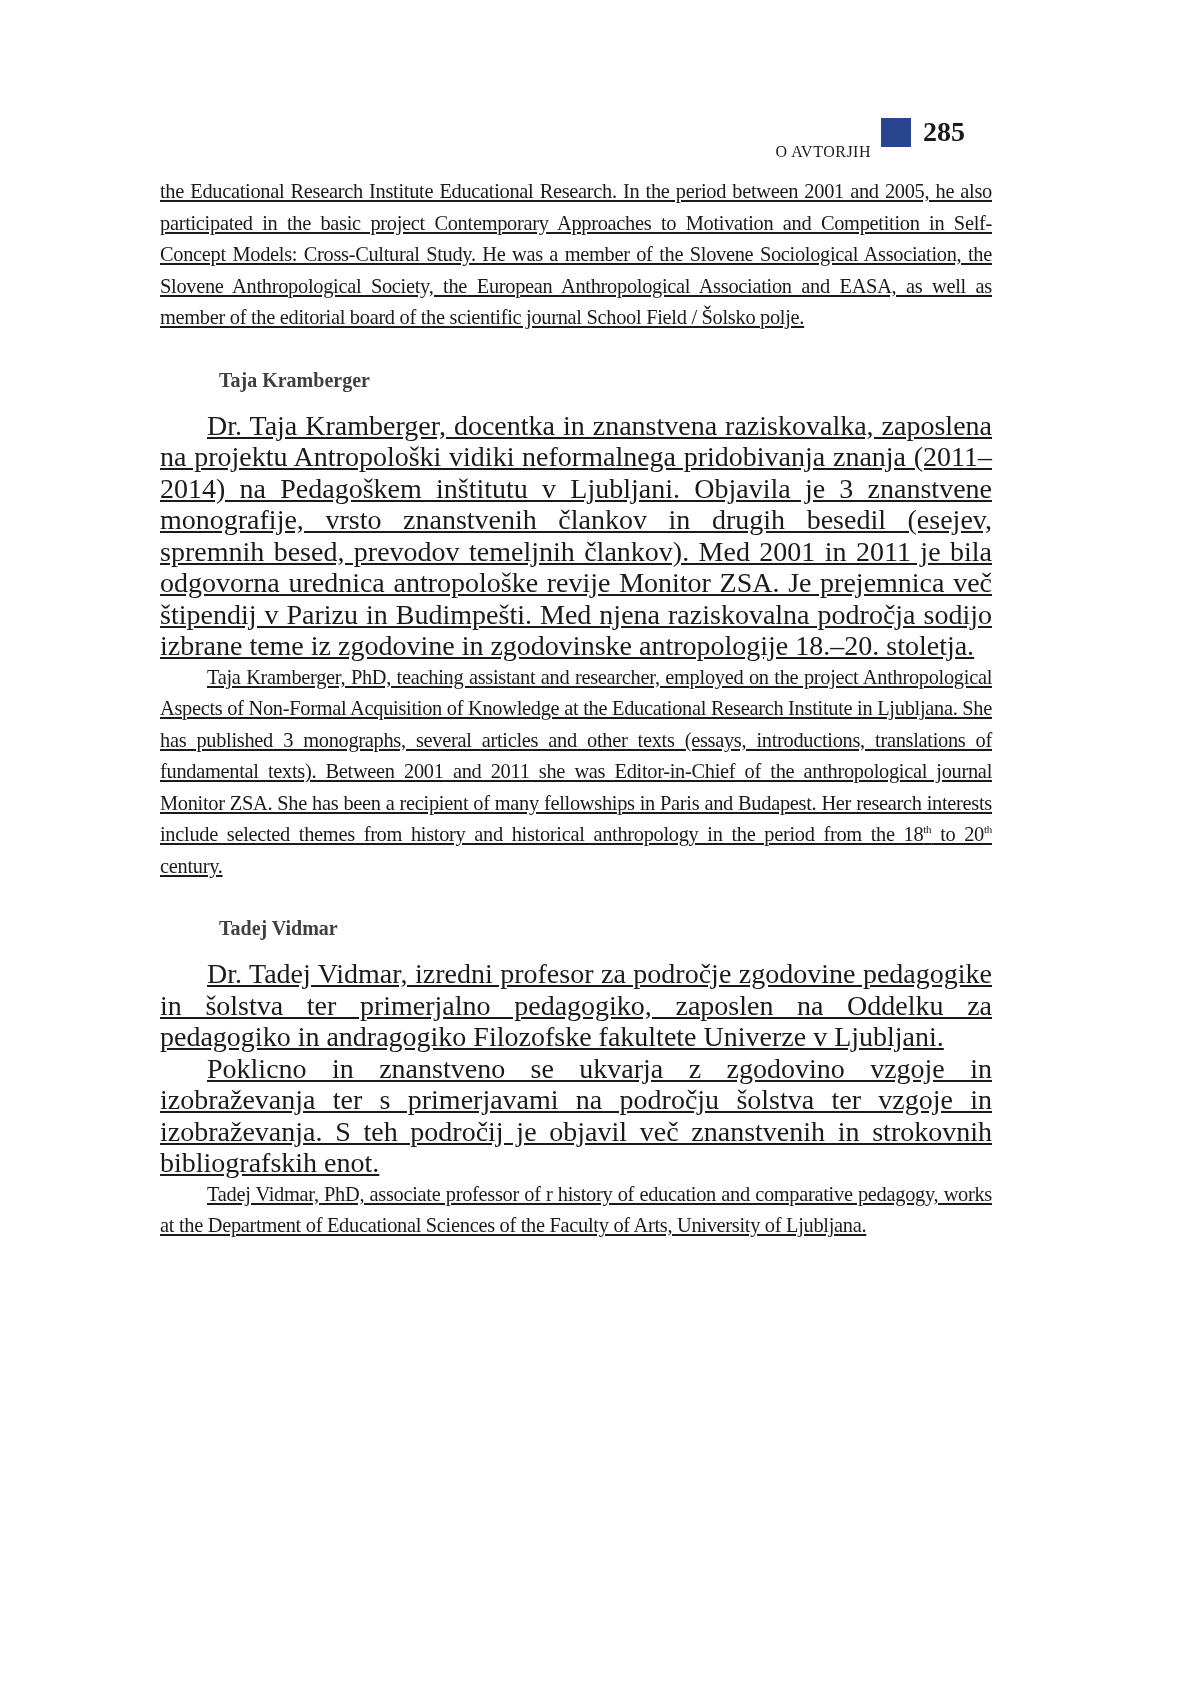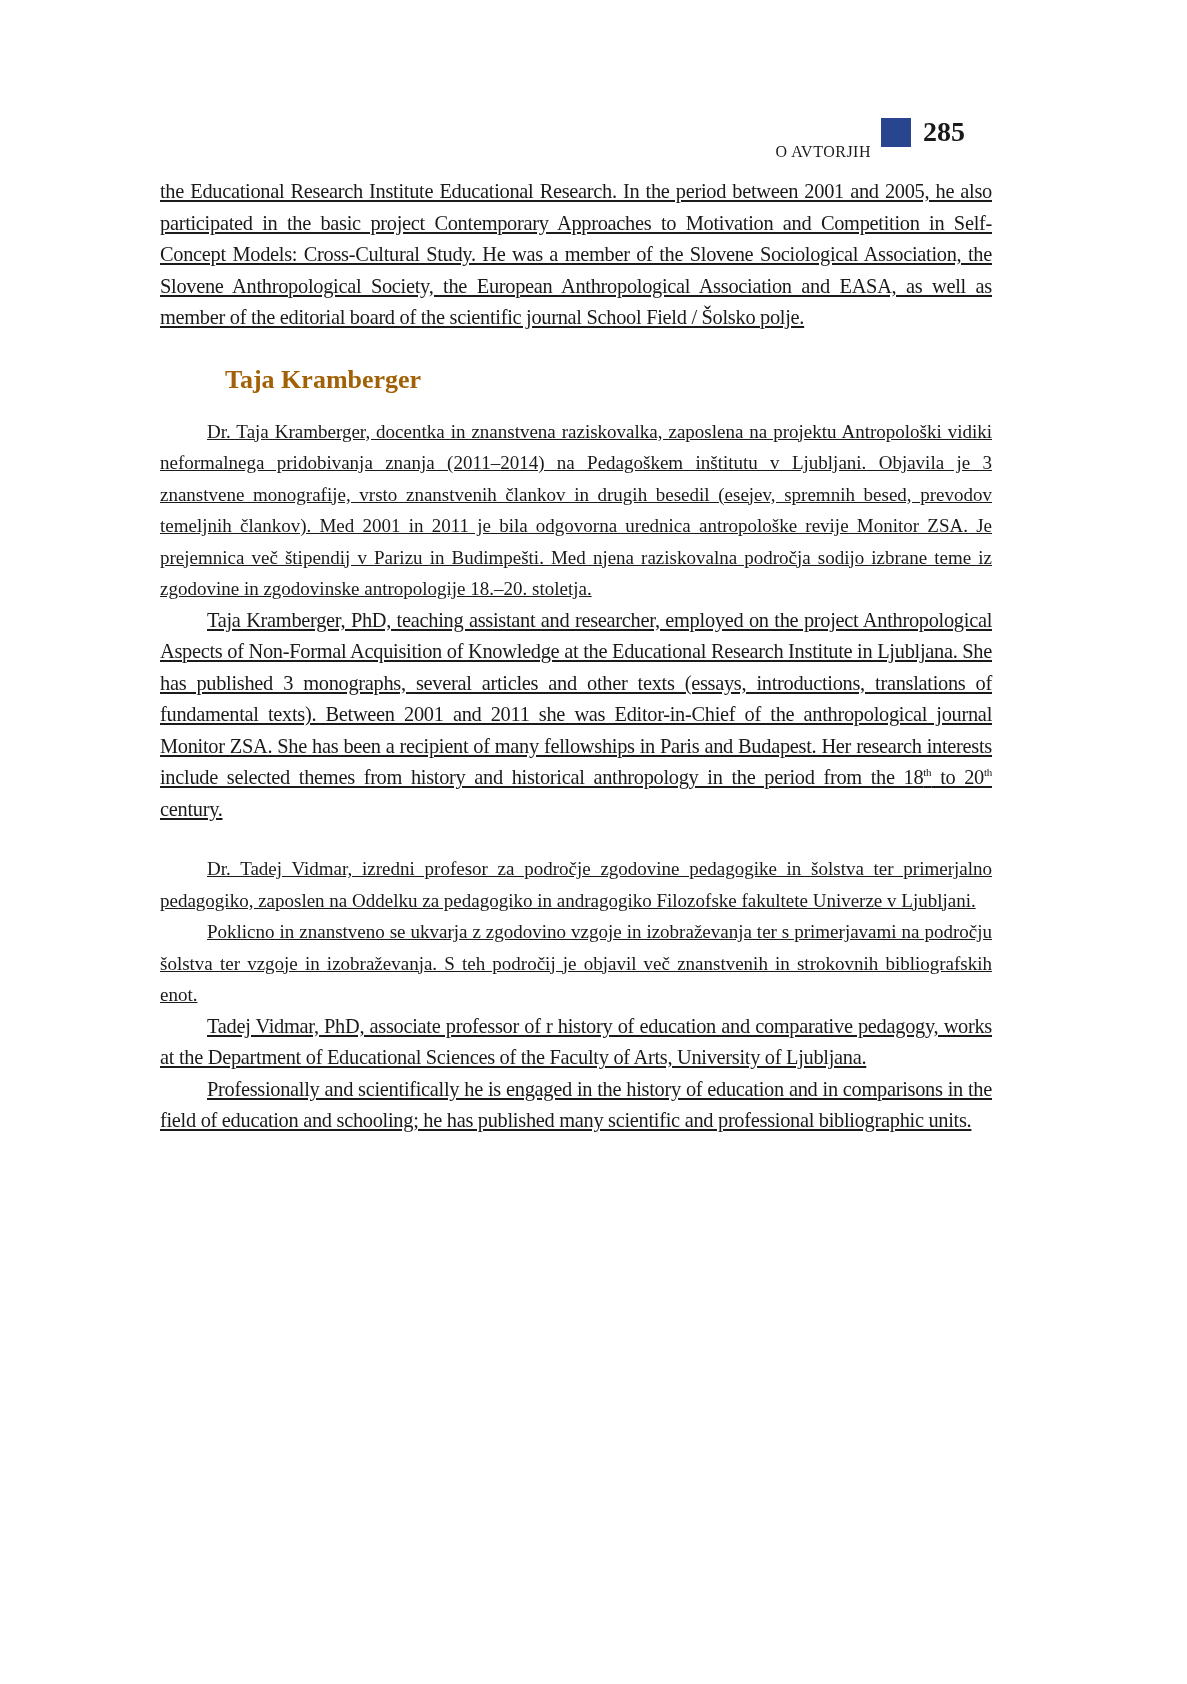--- a/index.html
+++ b/index.html
@@ -5,23 +5,23 @@
   html, body { margin: 0; padding: 0; background: #ffffff; }
   body { width: 1187px; height: 1684px; position: relative; overflow: hidden;
          font-family: "Liberation Serif", "DejaVu Serif", serif; color: #1a1a1a; }
   .header { position: absolute; top: 118px; right: 222px; height: 28px; display: flex; align-items: center; }
   .running-head { font-size: 16px; letter-spacing: 0.5px; text-transform: uppercase; margin-right: 10px; margin-top: 40px; }
   .square { width: 30px; height: 29px; background: #2a4590; margin-right: 12px; }
   .page-num { font-size: 28px; font-weight: bold; }
   .content { position: absolute; left: 160px; top: 176px; width: 832px; }
   p { margin: 0; font-size: 20.4px; line-height: 31.5px; text-align: justify; hyphens: auto; text-decoration: underline; }
   .en { letter-spacing: -0.3px; }
-  .sl { font-size: 19px; line-height: 31.5px; }
+  .sl { font-size: 28px; line-height: 31.5px; }
   .indent { text-indent: 47px; }
-  h2 { margin: 18px; font-size: 26px; font-weight: bold; color: #a16207; padding-left: 47px; line-height: 36px; }
+  h2 { margin: 12px; font-size: 20px; font-weight: bold; color: #404040; padding-left: 47px; line-height: 36px; }
   .section { margin-top: 28px; }
   sup { font-size: 11px; line-height: 0; }
 </style>
 </head>
 <body>
 
 <div class="header">
   <span class="running-head">O avtorjih</span>
   <span class="square"></span>
   <span class="page-num">285</span>
@@ -30,18 +30,18 @@
 <div class="content">
   <p class="en">the Educational Research Institute Educational Research. In the period between 2001 and 2005, he also participated in the basic project Contemporary Approaches to Motivation and Competition in Self-Concept Models: Cross-Cultural Study. He was a member of the Slovene Sociological Association, the Slovene Anthropological Society, the European Anthropological Association and EASA, as well as member of the editorial board of the scientific journal School Field / Šolsko polje.</p>
 
   <div class="section">
     <h2>Taja Kramberger</h2>
     <p class="sl indent">Dr. Taja Kramberger, docentka in znanstvena raziskovalka, zaposlena na projektu Antropološki vidiki neformalnega pridobivanja znanja (2011–2014) na Pedagoškem inštitutu v Ljubljani. Objavila je 3 znanstvene monografije, vrsto znanstvenih člankov in drugih besedil (esejev, spremnih besed, prevodov temeljnih člankov). Med 2001 in 2011 je bila odgovorna urednica antropološke revije Monitor ZSA. Je prejemnica več štipendij v Parizu in Budimpešti. Med njena raziskovalna področja sodijo izbrane teme iz zgodovine in zgodovinske antropologije 18.–20. stoletja.</p>
     <p class="en indent"><span>Taja Kramberger, PhD, teaching assistant and researcher, employed on the project Anthropological Aspects of Non-Formal Acquisition of Knowledge at the Educational Research Institute in Ljubljana. She has published 3 monographs, several articles and other texts (essays, introductions, translations of fundamental texts). Between 2001 and 2011 she was Editor-in-Chief of the anthropological journal Monitor ZSA. She has been a recipient of many fellowships in Paris and Budapest. Her research interests include selected themes from history and historical anthropology in the period from the 18</span><sup>th</sup><span> to 20</span><sup>th</sup><span> century.</span></p>
   </div>
 
   <div class="section">
+    <h2>Tadej Vidmar</h2>
     <p class="sl indent">Dr. Tadej Vidmar, izredni profesor za področje zgodovine pedagogike in šolstva ter primerjalno pedagogiko, zaposlen na Oddelku za pedagogiko in andragogiko Filozofske fakultete Univerze v Ljubljani.</p>
     <p class="sl indent">Poklicno in znanstveno se ukvarja z zgodovino vzgoje in izobraževanja ter s primerjavami na področju šolstva ter vzgoje in izobraževanja. S teh področij je objavil več znanstvenih in strokovnih bibliografskih enot.</p>
     <p class="en indent">Tadej Vidmar, PhD, associate professor of r history of education and comparative pedagogy, works at the Department of Educational Sciences of the Faculty of Arts, University of Ljubljana.</p>
-    <p class="en indent">Professionally and scientifically he is engaged in the history of education and in comparisons in the field of education and schooling; he has published many scientific and professional bibliographic units.</p>
   </div>
 </div>
 
 </body></html>

